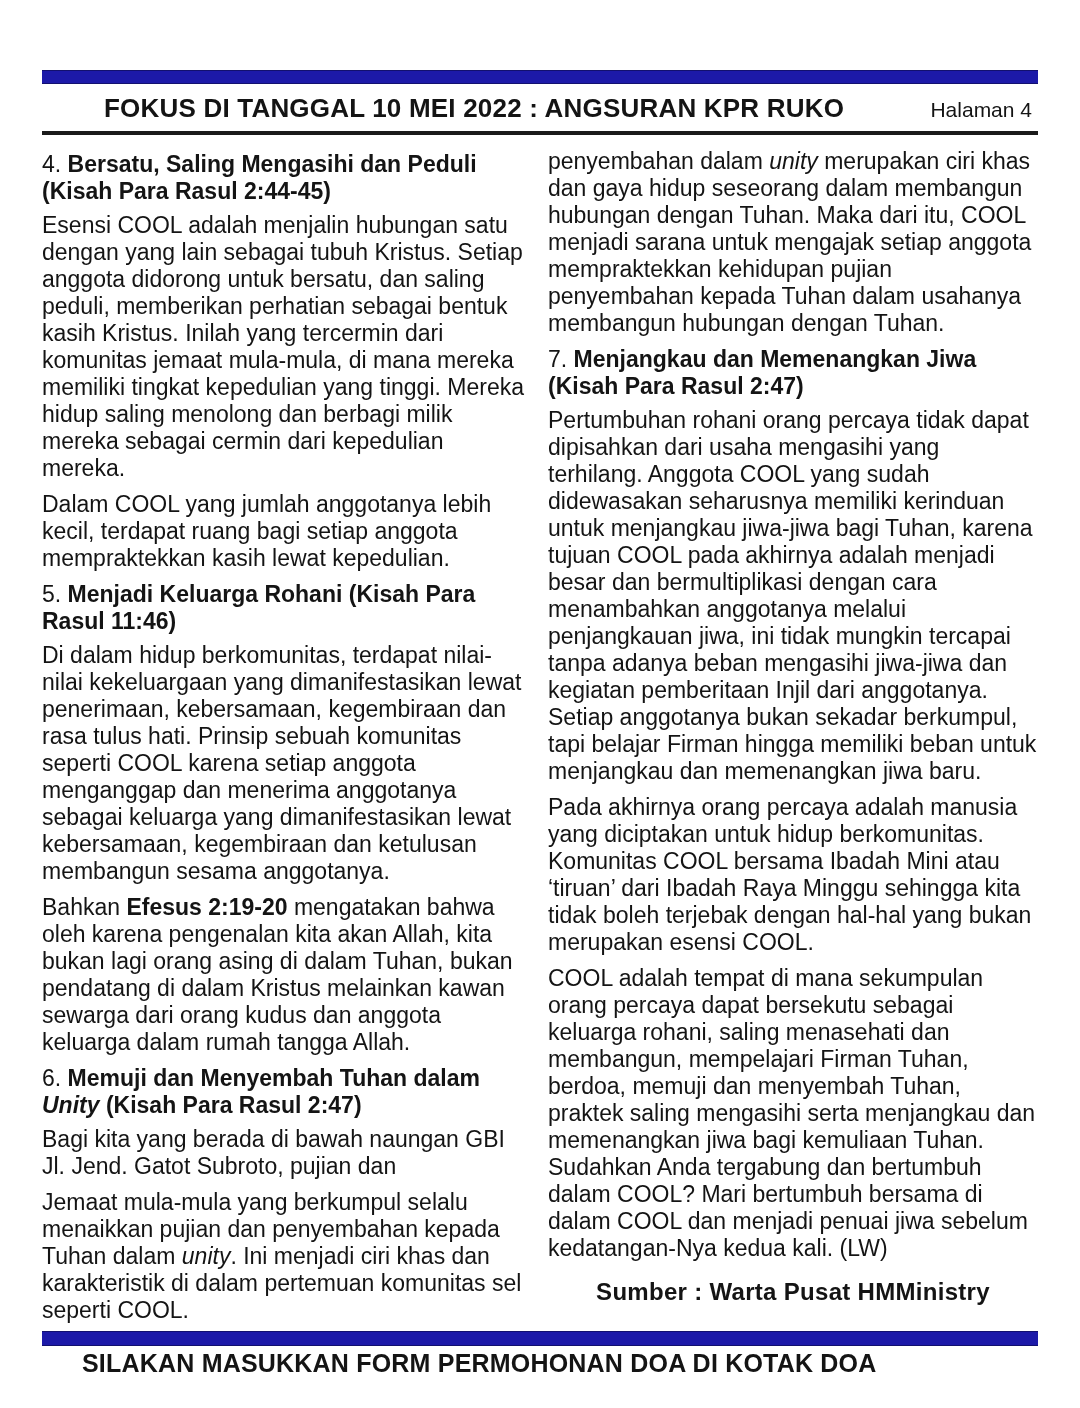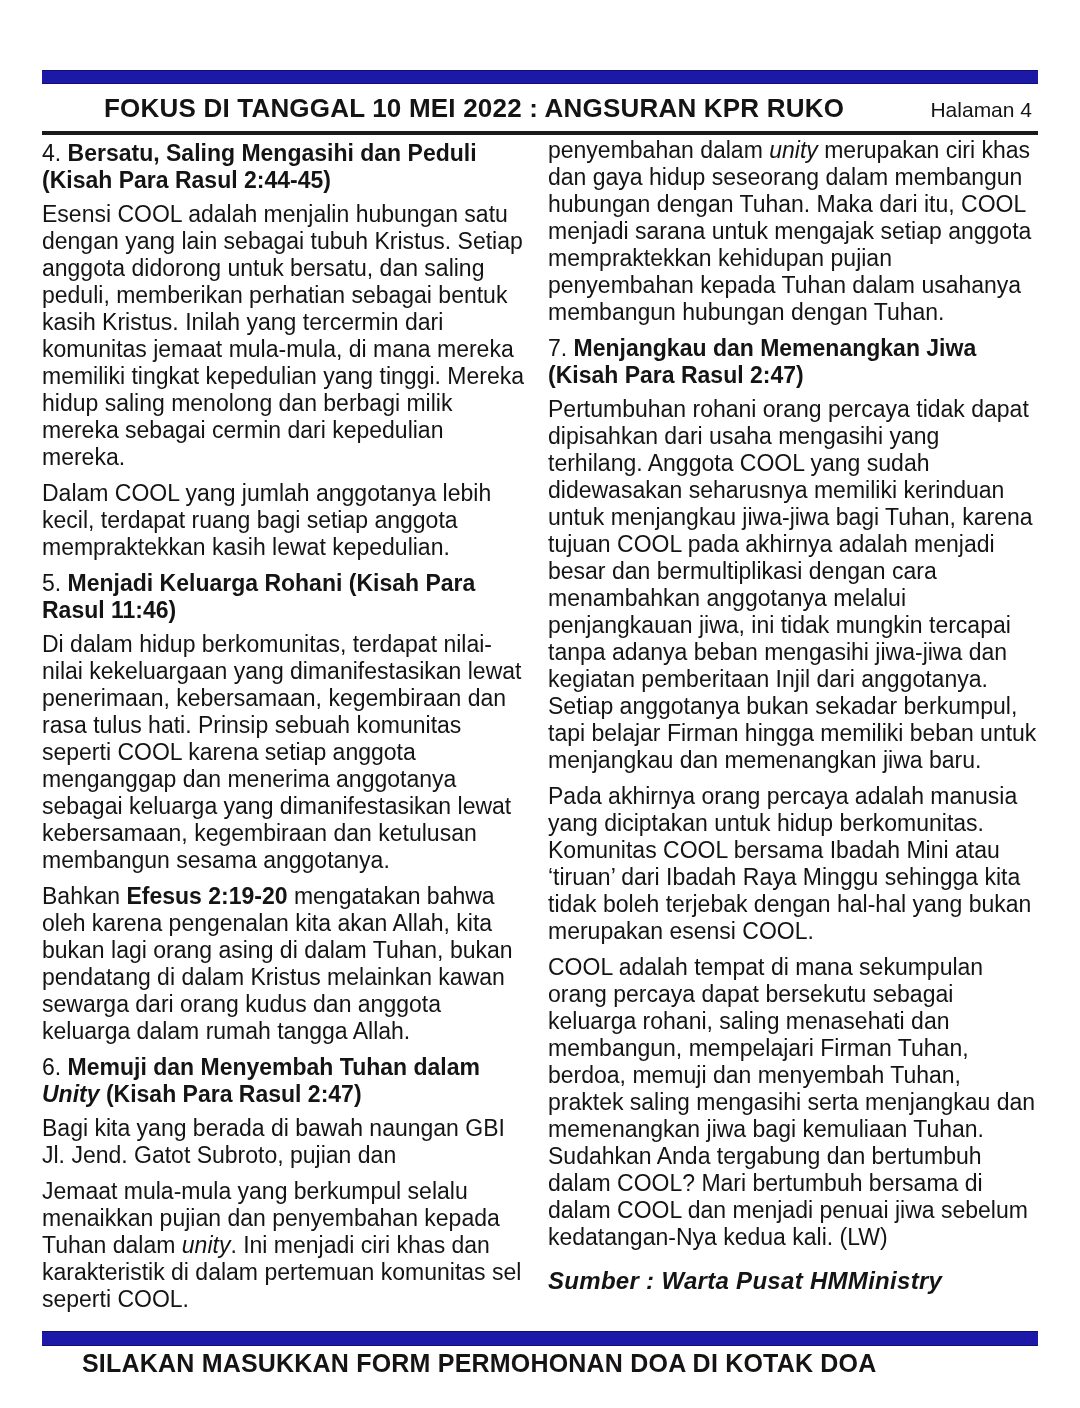--- a/index.html
+++ b/index.html
@@ -45,39 +45,39 @@
     font-size:21px;
     font-weight:normal;
   }
   .rule{
     height:4px;
     background:#1a1a1a;
   }
   .columns{
     display:flex;
     gap:16px;
-    margin-top:2px;
+    margin-top:13px;
     height:1196px;
     overflow:hidden;
   }
   .col{
     flex:1 1 0;
     min-width:0;
     font-size:23px;
     line-height:27px;
     text-align:left;
   }
   .block{margin:0 0 9px 0;}
   .block.heading{margin-top:3px;margin-bottom:7px;}
   .block.source{
     font-weight:bold;
-    font-style:italic;
     font-size:24px;
     margin-top:16px;
     letter-spacing:0.3px;
+    text-align:center;
   }
   .footer-bar{
     position:absolute;
     left:42px;
     right:42px;
     top:1331px;
     height:13px;
     background:var(--blue);
     border-top:1px solid #12106e;
     border-bottom:1px solid #12106e;

